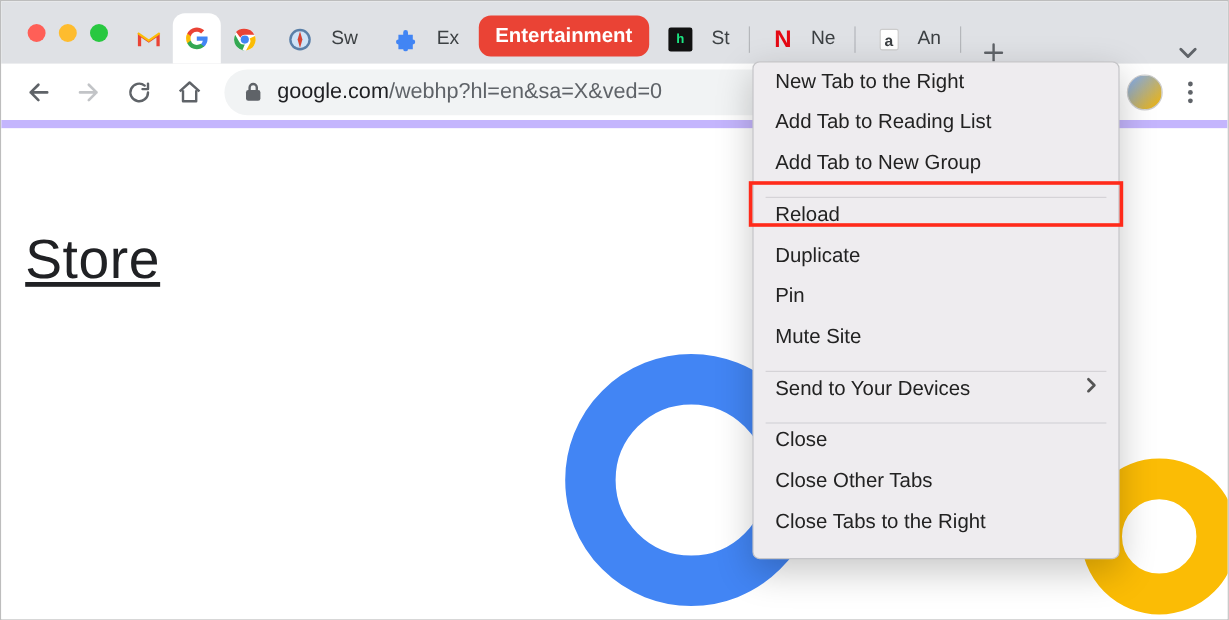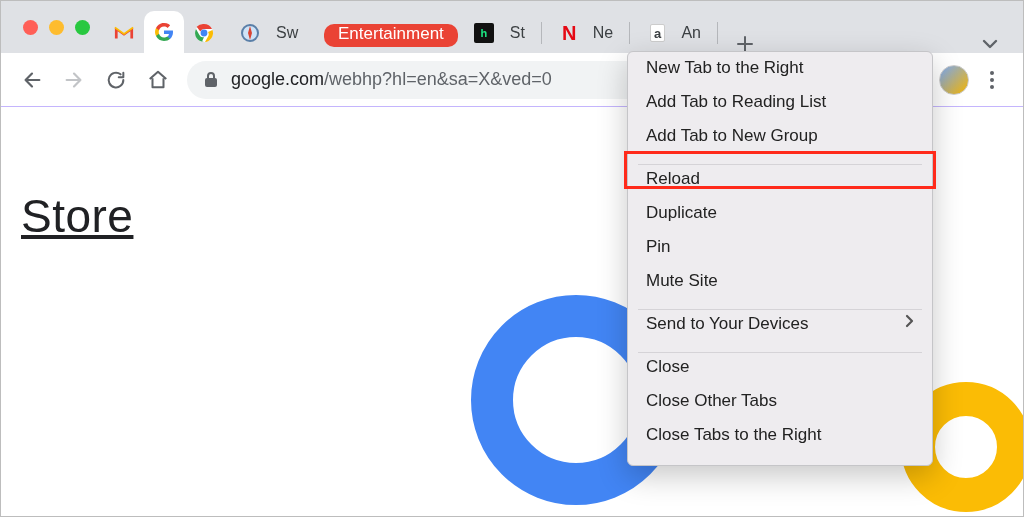--- a/index.html
+++ b/index.html
@@ -7,26 +7,26 @@
 
   
   .tabstrip { height: 52px; background: #dfe1e5; display: flex; align-items: flex-end; padding: 0 6px; position: relative; }
   .traffic { display: flex; gap: 11px; align-items: center; height: 100%; padding: 0 14px 0 16px; }
   .dot { width: 15px; height: 15px; border-radius: 50%; }
   .dot.r { background:#ff5f57; } .dot.y { background:#febc2e; } .dot.g { background:#28c840; }
   .tab-favicon { width: 20px; height: 20px; display:flex; align-items:center; justify-content:center; font-size:14px; }
   .tab { height: 40px; display: flex; align-items: center; gap: 16px; padding: 0 10px; font-size: 16px; color:#3c4043; max-width: 88px; overflow:hidden; white-space:nowrap; }
   .tab.active { background:#fff; border-radius: 10px 10px 0 0; height: 42px; }
   .tab .sep { width:1px; height:22px; background:#b5b7bb; margin-left: auto; }
-  .tabgroup { background:#ea4335; color:#fff; font-size:17px; font-weight:400; height:23px; display:flex; align-items:flex-start; padding:0 14px; border-radius:10px; margin:0 6px 6px 6px; }
+  .tabgroup { background:#ea4335; color:#fff; font-size:17px; font-weight:700; height:34px; display:flex; align-items:center; padding:0 14px; border-radius:10px; margin:0 6px 6px 6px; }
   .newtab { width: 34px; display:flex; align-items:center; justify-content:center; color:#5f6368; font-size:22px; }
   .tabs-chevron { margin-left:auto; margin-right:18px; color:#5f6368; }
 
   
-  .toolbar { height: 54px; background:#fff; border-bottom:1px solid #c4b5fd; display:flex; align-items:center; gap:4px; padding:0 12px; }
+  .toolbar { height: 54px; background:#fff; border-bottom:7px solid #c4b5fd; display:flex; align-items:center; gap:4px; padding:0 12px; }
   .tbtn { width:38px; height:38px; display:flex; align-items:center; justify-content:center; color:#5f6368; border-radius:50%; }
   .tbtn.disabled { color:#bfc1c4; }
   .omni { flex:1; height:38px; background:#f1f3f4; border-radius:19px; display:flex; align-items:center; padding:0 16px; gap:12px; color:#5f6368; font-size:18px; overflow:hidden; white-space:nowrap; margin:0 6px; }
   .omni .host { color:#202124; }
   .avatar { width:30px; height:30px; border-radius:50%; background:linear-gradient(135deg,#7baaf7,#f4b400); border:1px solid #ccc; }
   .moreicon { display:flex; flex-direction:column; gap:3px; align-items:center; justify-content:center; }
   .moreicon span { width:4px; height:4px; border-radius:50%; background:#5f6368; }
 
   
   .content { position:relative; height: calc(517px - 52px - 54px); background:#fff; }
@@ -92,20 +92,28 @@
       <svg width="20" height="20" viewBox="0 0 20 20">
           <circle cx="10" cy="10" r="9" fill="#5a7fa8"></circle>
           <circle cx="10" cy="10" r="7" fill="#cfe3f7"></circle>
           <path d="M10 3l2 7-2 7-2-7z" fill="#d94433"></path>
         </svg>
     </span>
     <span>Sw</span>
     <span class="sep"></span>
   </div>
 
+  <div class="tab">
+    <span class="tab-favicon">
+      <svg width="20" height="20" viewBox="0 0 20 20">
+          <path d="M4 6h4V4a2 2 0 1 1 4 0v2h4v4a2 2 0 0 1 0 4v4h-4a2 2 0 0 1-4 0H4v-4a2 2 0 0 1 0-4z" fill="#4285f4"></path>
+        </svg>
+    </span>
+    <span>Ex</span>
+  </div>
 
   <div class="tabgroup">
     <span>Entertainment</span>
   </div>
 
   <div class="tab">
     <span class="tab-favicon" style="background:#111;color:#1ce783;font-weight:700;width:20px;height:20px;font-size:11px;border-radius:2px">h</span>
     <span>St</span>
     <span class="sep"></span>
   </div>

